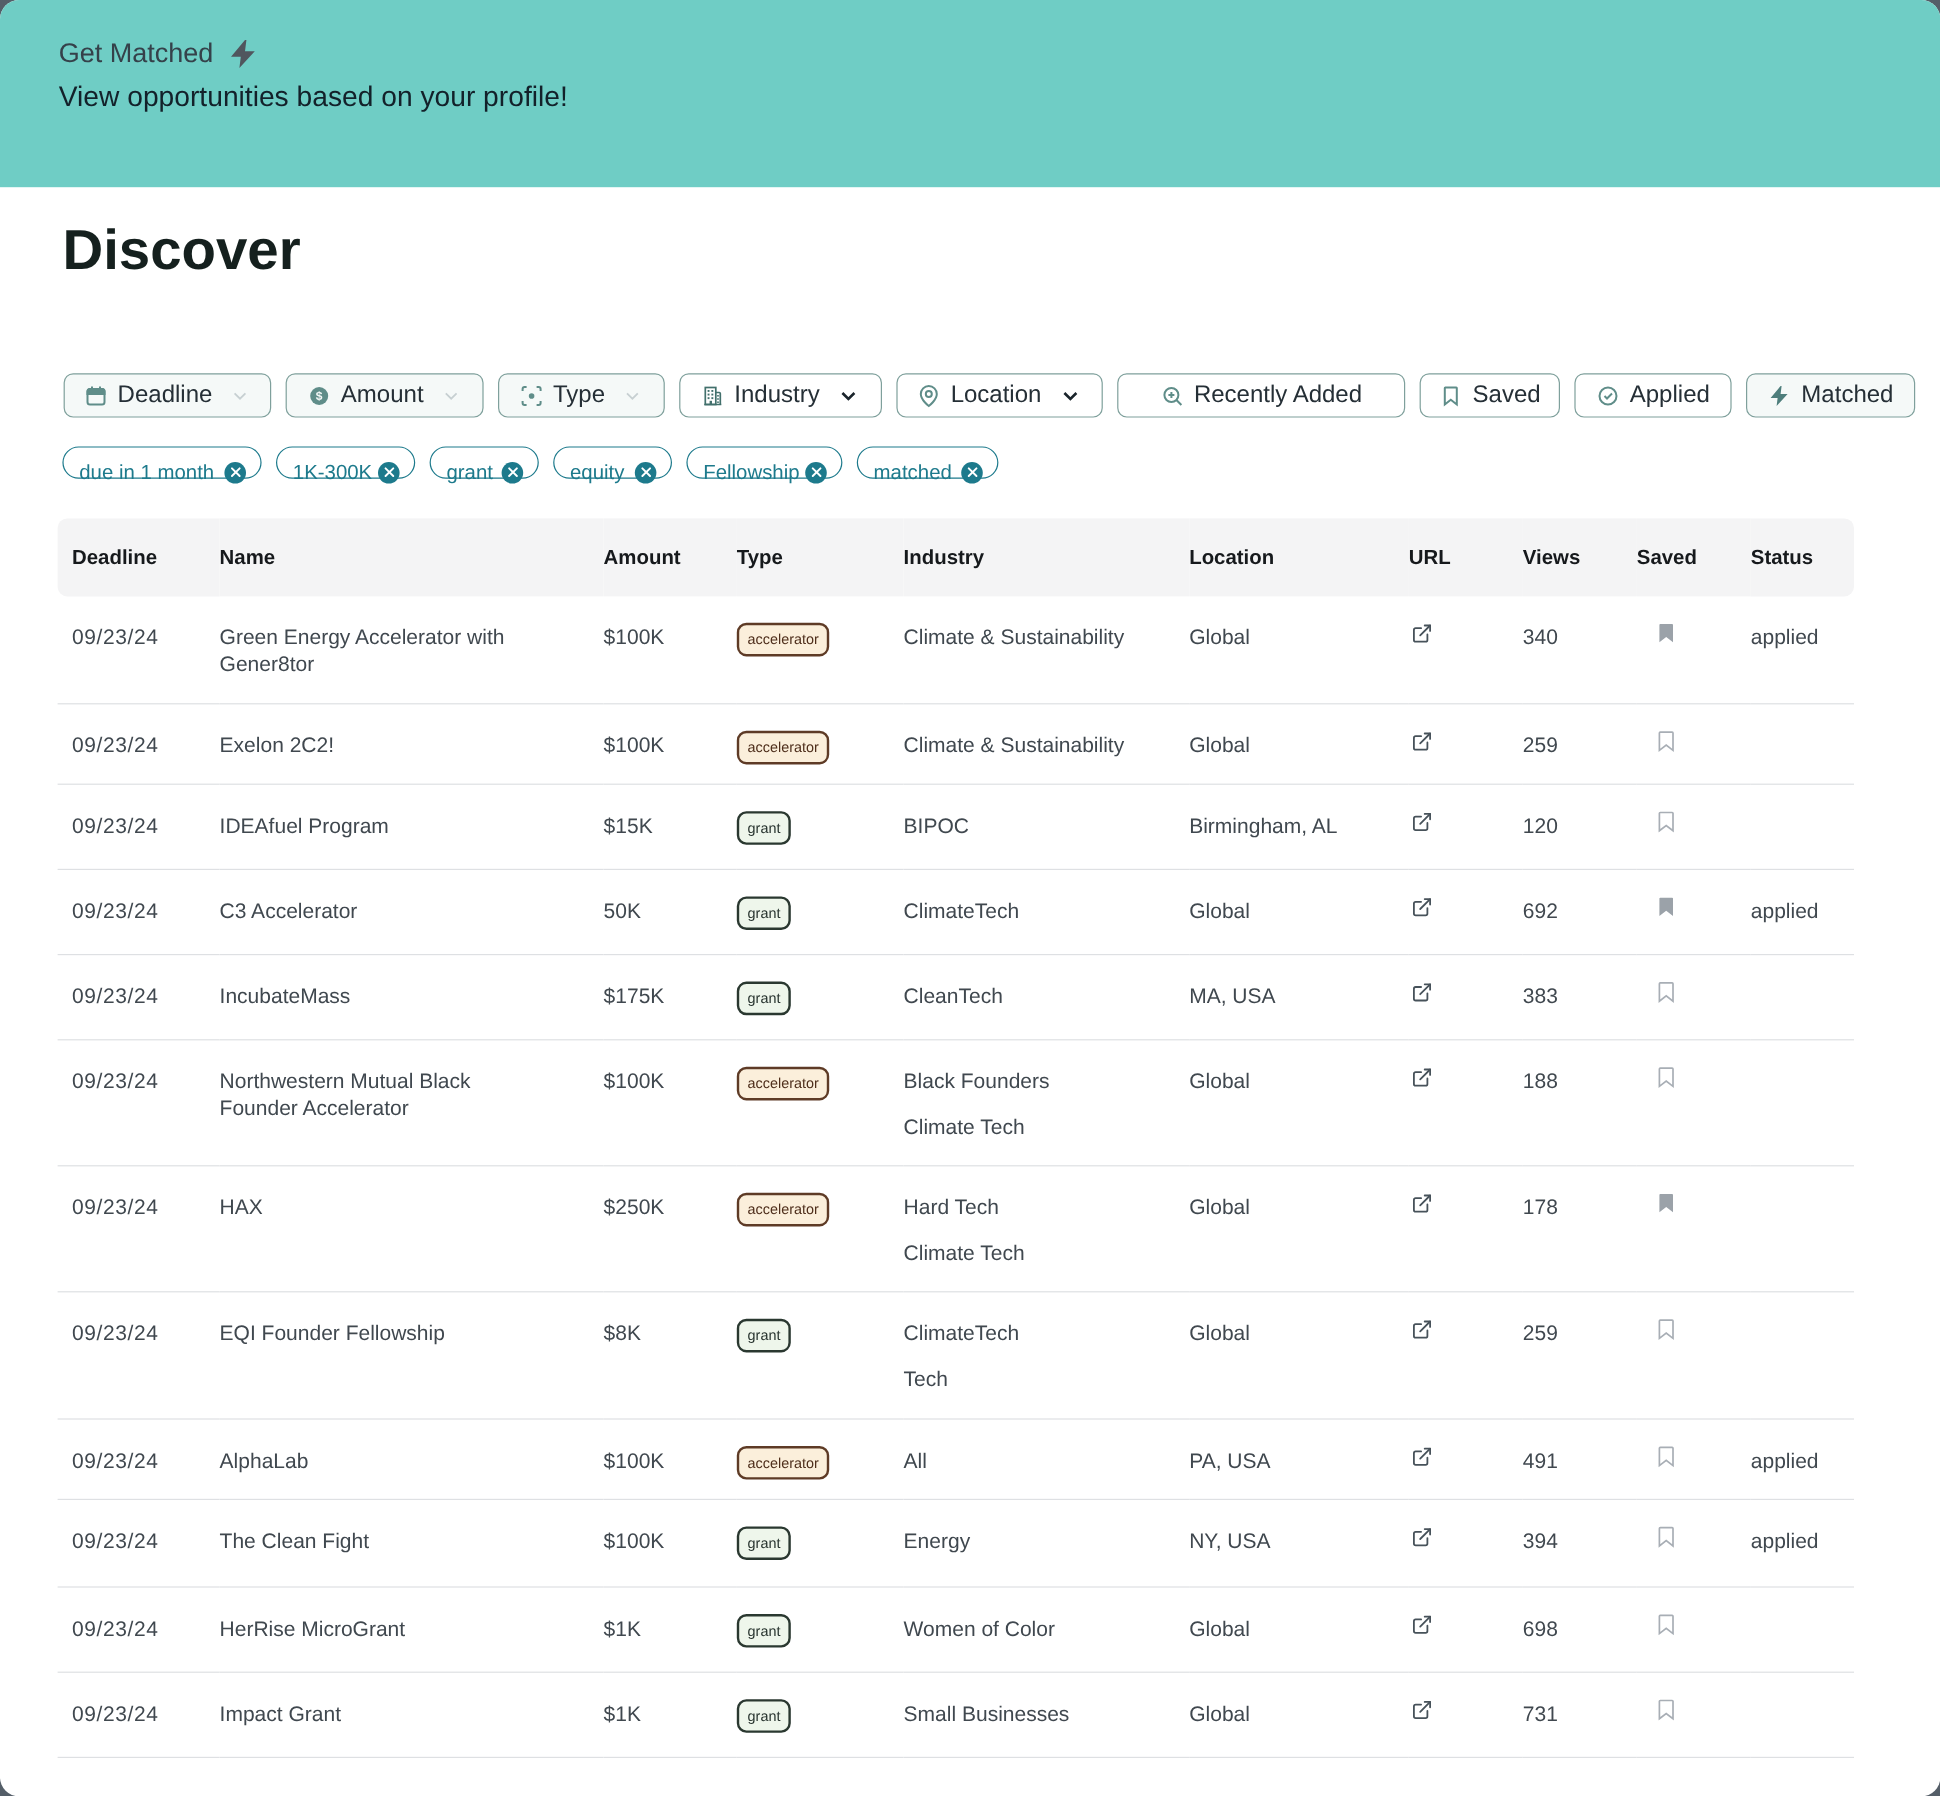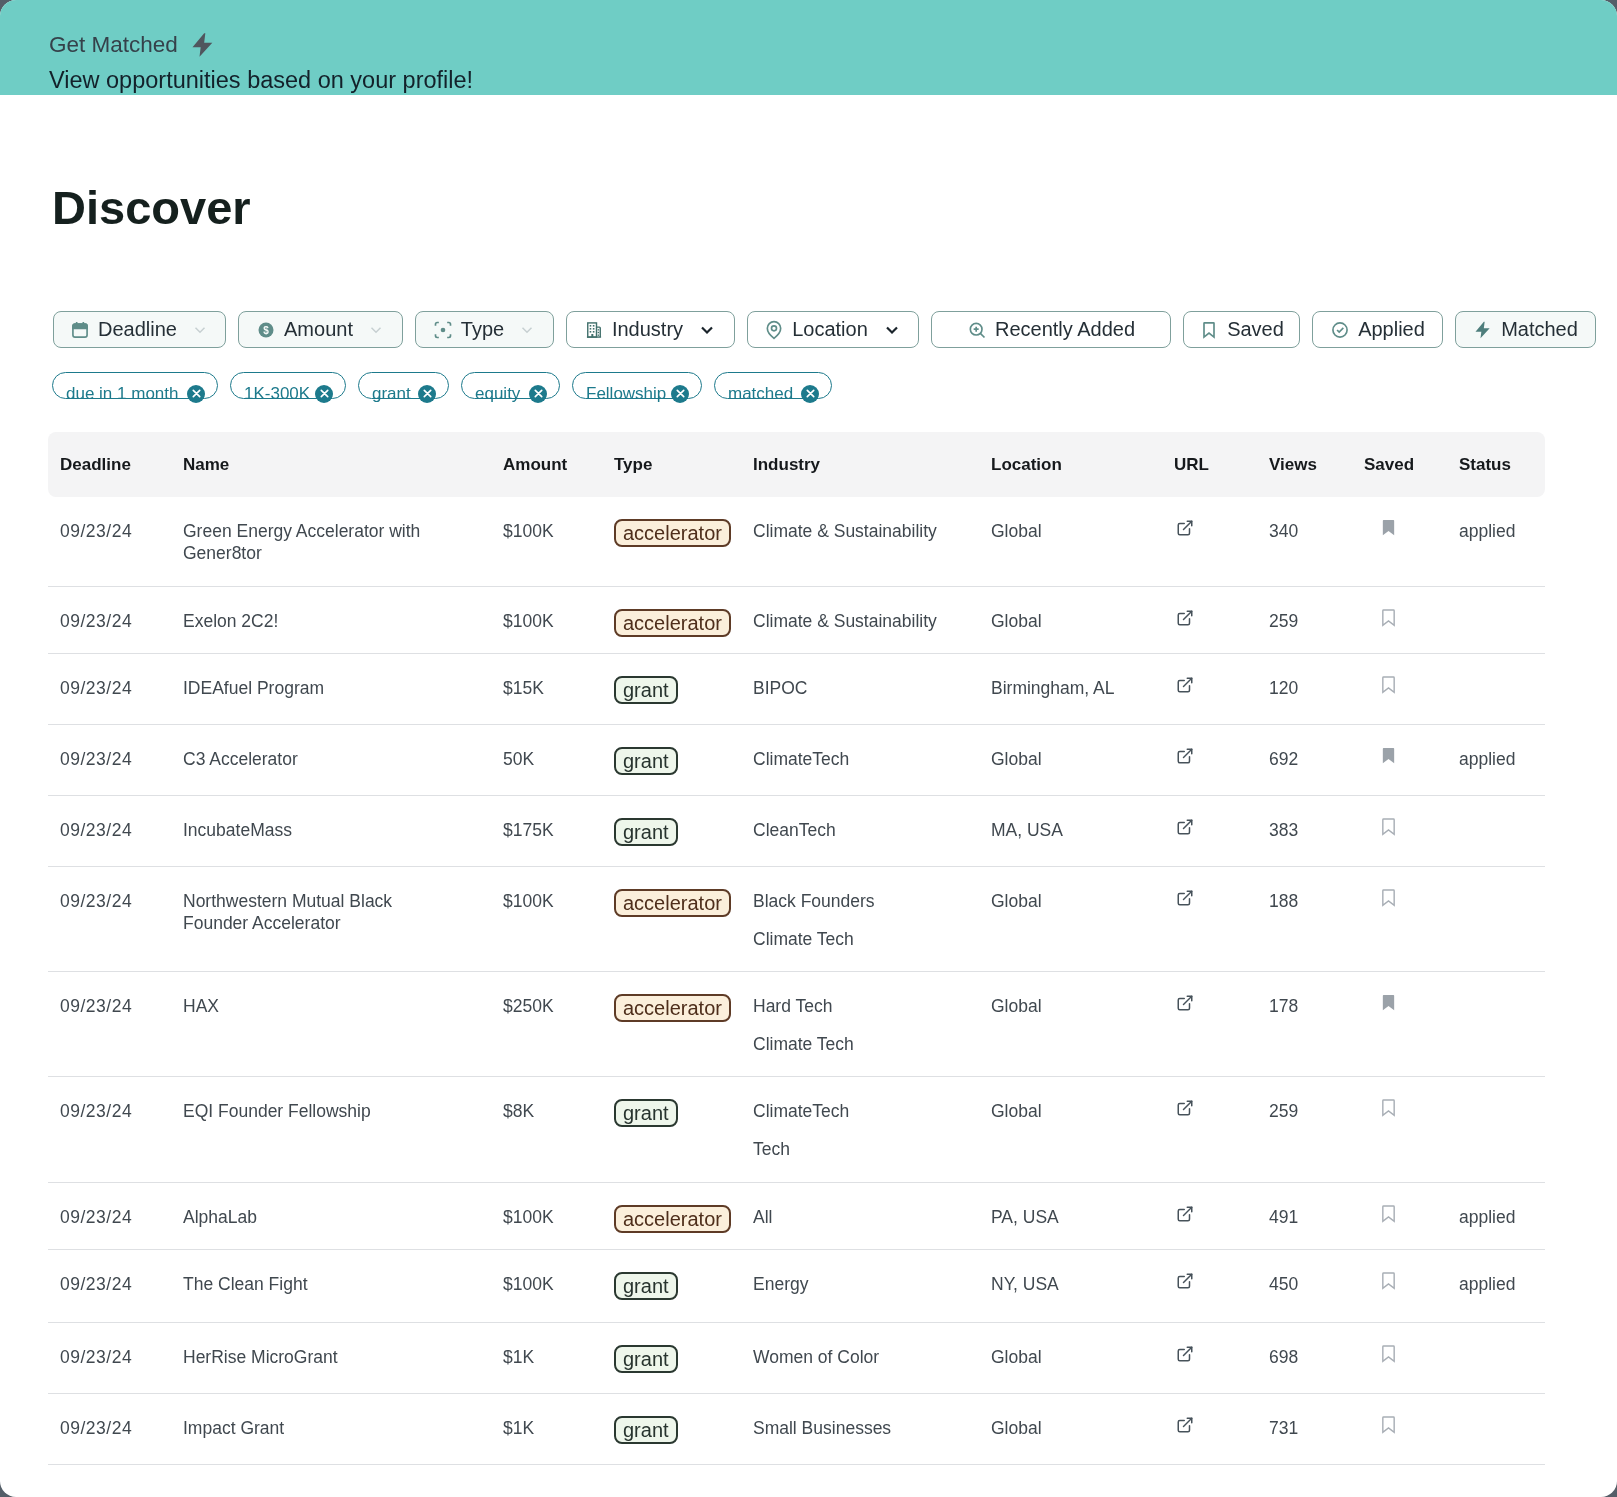--- a/index.html
+++ b/index.html
@@ -1,18 +1,18 @@
 <!DOCTYPE html>
 <html><head>
 <meta charset="utf-8">
 <style>
   * { margin:0; padding:0; box-sizing:border-box; }
   html,body { width:1617px; height:1497px; background:#545E68; font-family:"Liberation Sans", sans-serif; }
   .page { position:relative; width:1617px; height:1497px; background:#fff; border-radius:16px; overflow:hidden; }
-  .banner { position:absolute; top:0; left:0; width:1617px; height:95px; background:#6FCDC5; }
+  .banner { position:absolute; top:0; left:0; width:1617px; height:156px; background:#6FCDC5; }
   .b1 { position:absolute; left:49px; top:31px; font-size:22.5px; color:#35414A; display:flex; align-items:center; gap:11px; }
   .b2 { position:absolute; left:49px; top:67px; font-size:23.5px; color:#13212A; }
   .gobtn { position:absolute; left:573px; top:36px; width:223px; height:50px; border-radius:10px; background:#CDE9E4; display:flex; align-items:center; justify-content:center; gap:11px; font-size:22.5px; font-weight:bold; color:#161D20; }
   h1 { position:absolute; left:52px; top:180px; font-size:47px; font-weight:bold; color:#15201E; }
   .sub { position:absolute; left:53px; top:232px; font-size:24px; color:#1A2528; }
   .filters { position:absolute; left:53px; top:311px; display:flex; gap:12px; }
   .fbtn { height:37px; display:flex; align-items:center; justify-content:center; border:1px solid #7FA09C; border-radius:8px; background:#fff; font-size:20px; color:#252F36; gap:8px; white-space:nowrap; }
   .fbtn.lite { background:#F5F9F8; }
   .fbtn svg.ic { flex:none; }
   .chev { margin-left:6px; flex:none; }
@@ -20,21 +20,21 @@
   .chip { height:27px; display:flex; align-items:center; justify-content:space-between; border:1.8px solid #1D7A8C; border-radius:999px; color:#1D7A8C; font-size:17px; padding:16px 12px 0 13px; white-space:nowrap; }
   .chip .x { width:18px; height:18px; border-radius:50%; background:#1D7A8C; display:flex; align-items:center; justify-content:center; flex:none; }
   table { position:absolute; left:48px; top:432px; width:1497px; border-collapse:collapse; table-layout:fixed; font-size:17.5px; color:#40484F; }
   thead tr { height:65px; }
   thead th { background:#F4F4F5; font-size:17px; font-weight:bold; color:#16191C; text-align:left; vertical-align:middle; padding:0; }
   thead th:first-child { border-radius:8px 0 0 8px; padding-left:12px; }
   thead th:last-child { border-radius:0 8px 8px 0; }
   tbody td { vertical-align:top; padding:23px 0 0 0; border-bottom:1px solid #DEE0E3; line-height:22px; }
   tbody td.date { padding-left:12px; letter-spacing:0.5px; }
   tbody td.name { padding-right:56px; }
-  .badge { display:inline-block; border:2px solid; border-radius:8px; font-size:20px; line-height:18px; padding:3px 7px; margin-top:-1px; }
+  .badge { display:inline-block; border:2px solid; border-radius:8px; font-size:12px; line-height:18px; padding:3px 7px; margin-top:-1px; }
   .badge.acc { background:#FBEFDB; border-color:#5E3B26; color:#4E2E1B; }
   .badge.grn { background:#EEF6EB; border-color:#2A3830; color:#27332E; }
   .ind div { margin-bottom:16px; }
   td.url { padding-top:22px; padding-left:2px; }
   td.sv { padding-top:21px; padding-left:16px; }
 </style>
 </head>
 <body>
 <div class="page">
   <div class="banner">
@@ -392,21 +392,21 @@
       <td><span class="badge grn">grant</span></td>
       <td class="ind">
             <div>Energy</div>
           </td>
       <td>NY, USA</td>
       <td class="url"><svg width="18" height="18" viewBox="0 0 24 24" fill="none" stroke="#47525A" stroke-width="2" stroke-linecap="round" stroke-linejoin="round">
               <path d="M15 3h6v6"></path>
               <path d="M10 14 21 3"></path>
               <path d="M18 13v6a2 2 0 0 1-2 2H5a2 2 0 0 1-2-2V8a2 2 0 0 1 2-2h6"></path>
             </svg></td>
-      <td>450</td>
+      <td>394</td>
       <td class="sv"><svg width="17" height="19" viewBox="0 0 24 26" fill="none" stroke="#A8AEB5" stroke-width="2">
               <path d="M5 2.5h14a1 1 0 0 1 1 1V24l-8-6.2L4 24V3.5a1 1 0 0 1 1-1z"></path>
             </svg></td>
       <td>applied</td>
     </tr>
     <tr style="height:71px">
       <td class="date">09/23/24</td>
       <td class="name">HerRise MicroGrant</td>
       <td>$1K</td>
       <td><span class="badge grn">grant</span></td>

